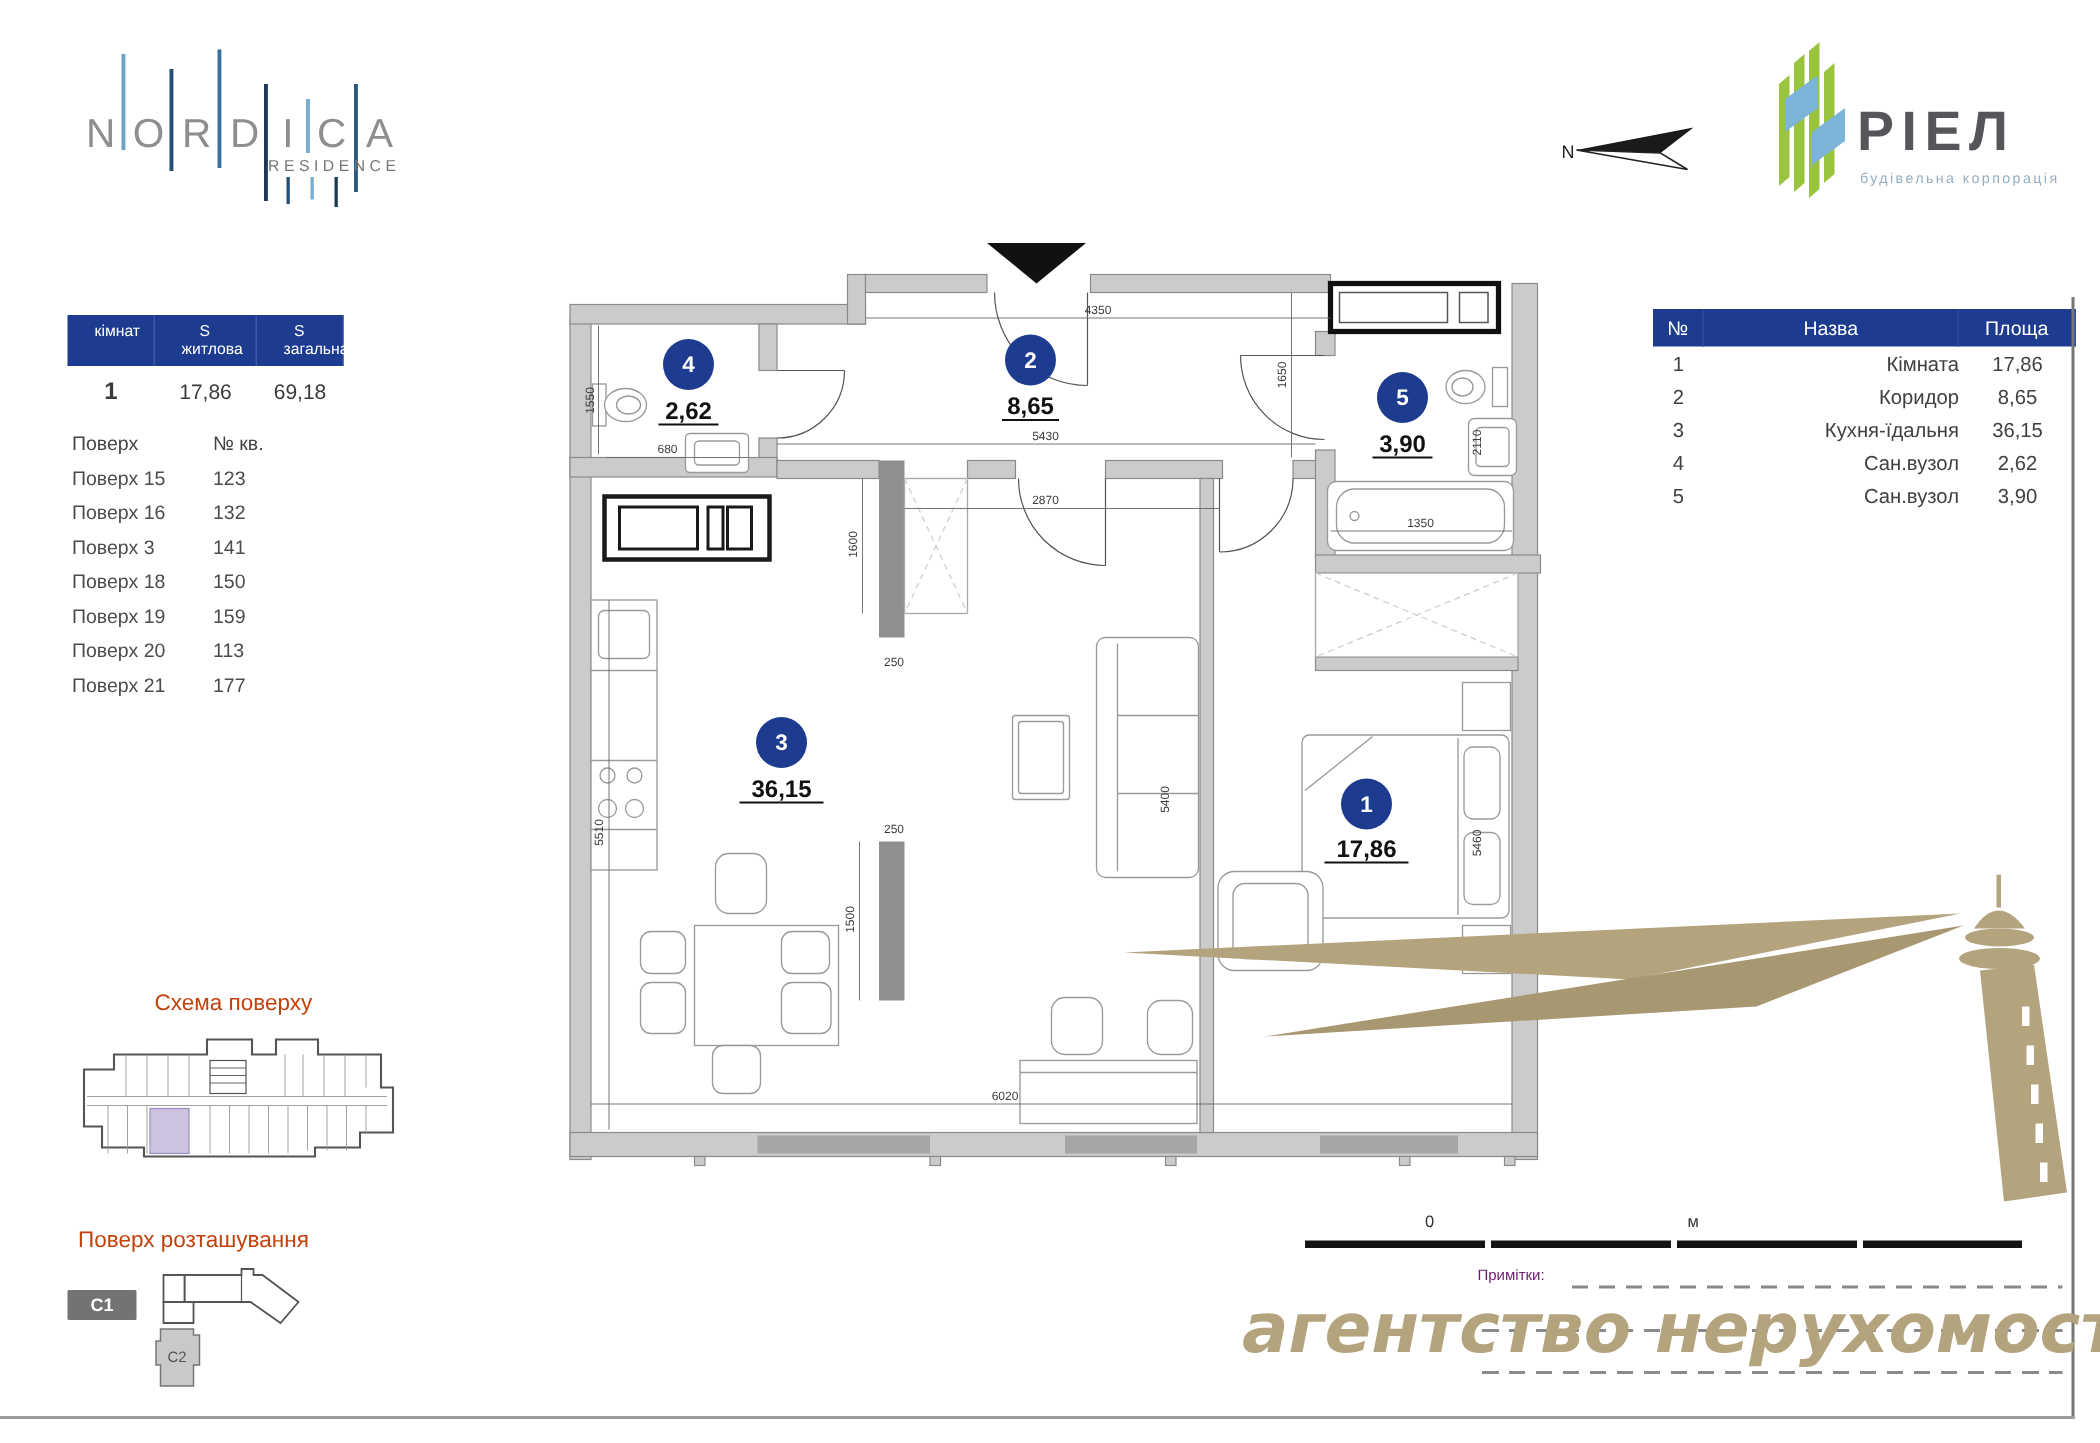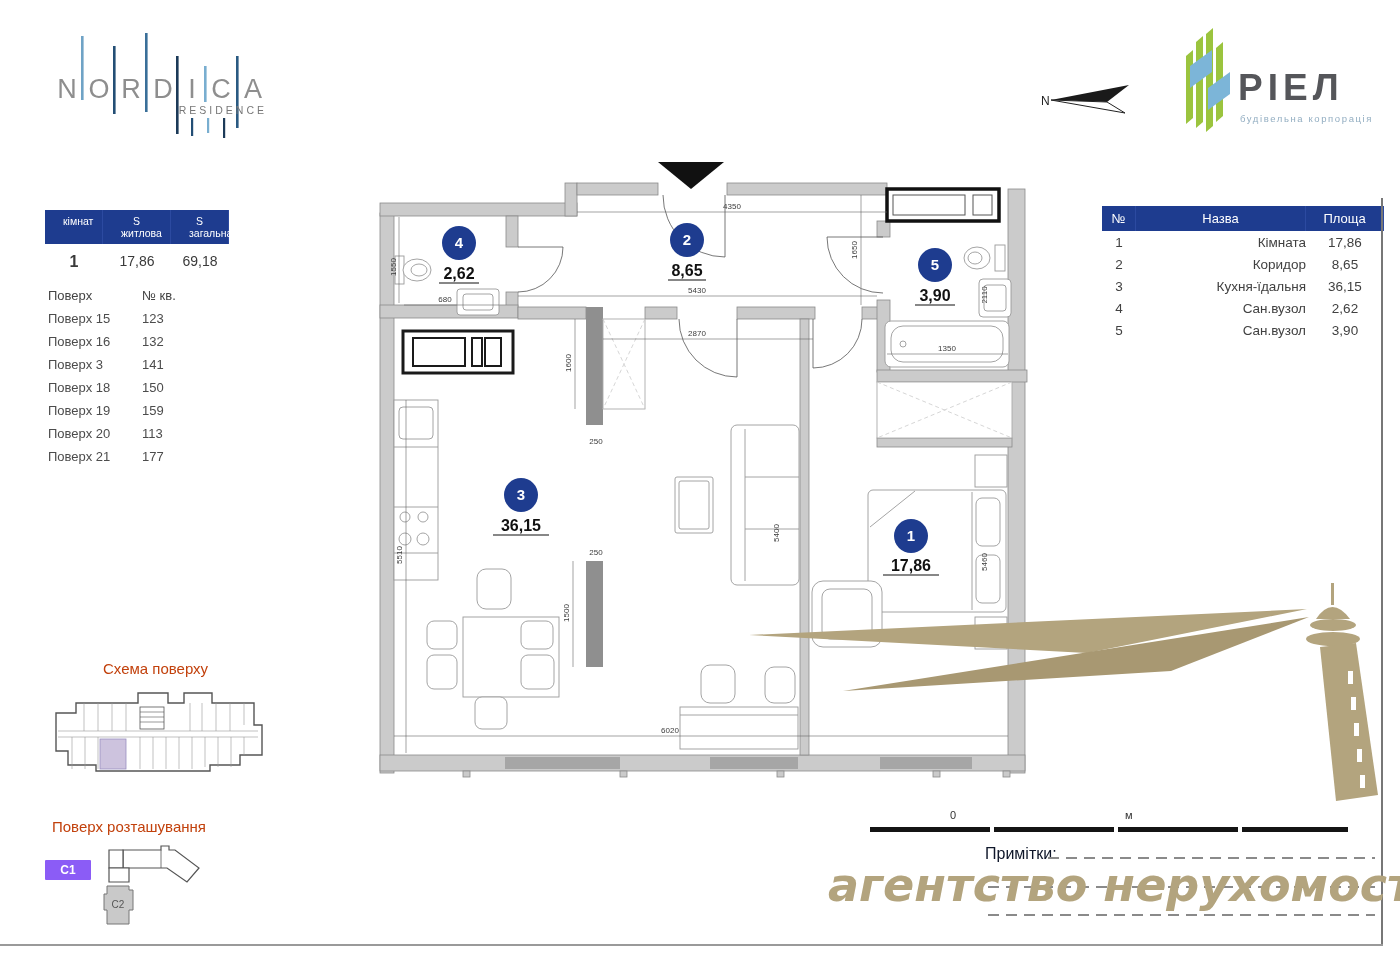--- a/index.html
+++ b/index.html
@@ -17,29 +17,29 @@
   .floors{display:grid;grid-template-columns:94px 50px;row-gap:8px;font-size:13px;color:#4c4c4c}
   .floors .hd{color:#444}
   
   .roomtab{display:grid;grid-template-columns:34px 170px 78px;font-size:13.5px;color:#414141}
   .roomtab .h{background:#1e3c8f;color:#fff;text-align:center;padding:5px 0;font-size:13px;border-right:1px solid #2c4aa0}
   .roomtab .c{padding:4px 0 3px 0;text-align:center}
   .roomtab .name{text-align:right;padding-left:14px}
   .roomtab .area{text-align:center}
   
   .schemtitle{font-size:15px;color:#c2410c}
-  .c1badge{background:#8b5cf6;color:#fff;font-size:12px;font-weight:bold;text-align:center;
+  .c1badge{background:#737373;color:#fff;font-size:12px;font-weight:bold;text-align:center;
            width:46px;padding:3px 0;border-radius:1px}
   
   .wm-name{font-family:"DejaVu Serif",serif;font-style:italic;font-size:238px;line-height:.9;
            color:#b3a47e;z-index:6;pointer-events:none;white-space:nowrap}
   .wm-sub{font-family:"DejaVu Sans",sans-serif;font-style:italic;font-weight:bold;font-size:46px;
           color:#b3a47e;z-index:6;pointer-events:none;white-space:nowrap}
   
-  .notes-label{font-size:16px;color:#0f172a}
+  .notes-label{font-size:10px;color:#701a75}
   .dashline{height:2px;background:repeating-linear-gradient(90deg,#8a8a8a 0 11px,transparent 11px 18px)}
   .scalebar{height:5px;background:repeating-linear-gradient(90deg,#141414 0 120px,#ffffff 120px 124px)}
   .scale-num{font-size:11px;color:#333}
   .frame-r{width:2px;background:#777}
   .frame-b{height:2px;background:#9a9a9a}
   svg text{font-family:"Liberation Sans",sans-serif}
 </style>
 </head>
 <body>
 

